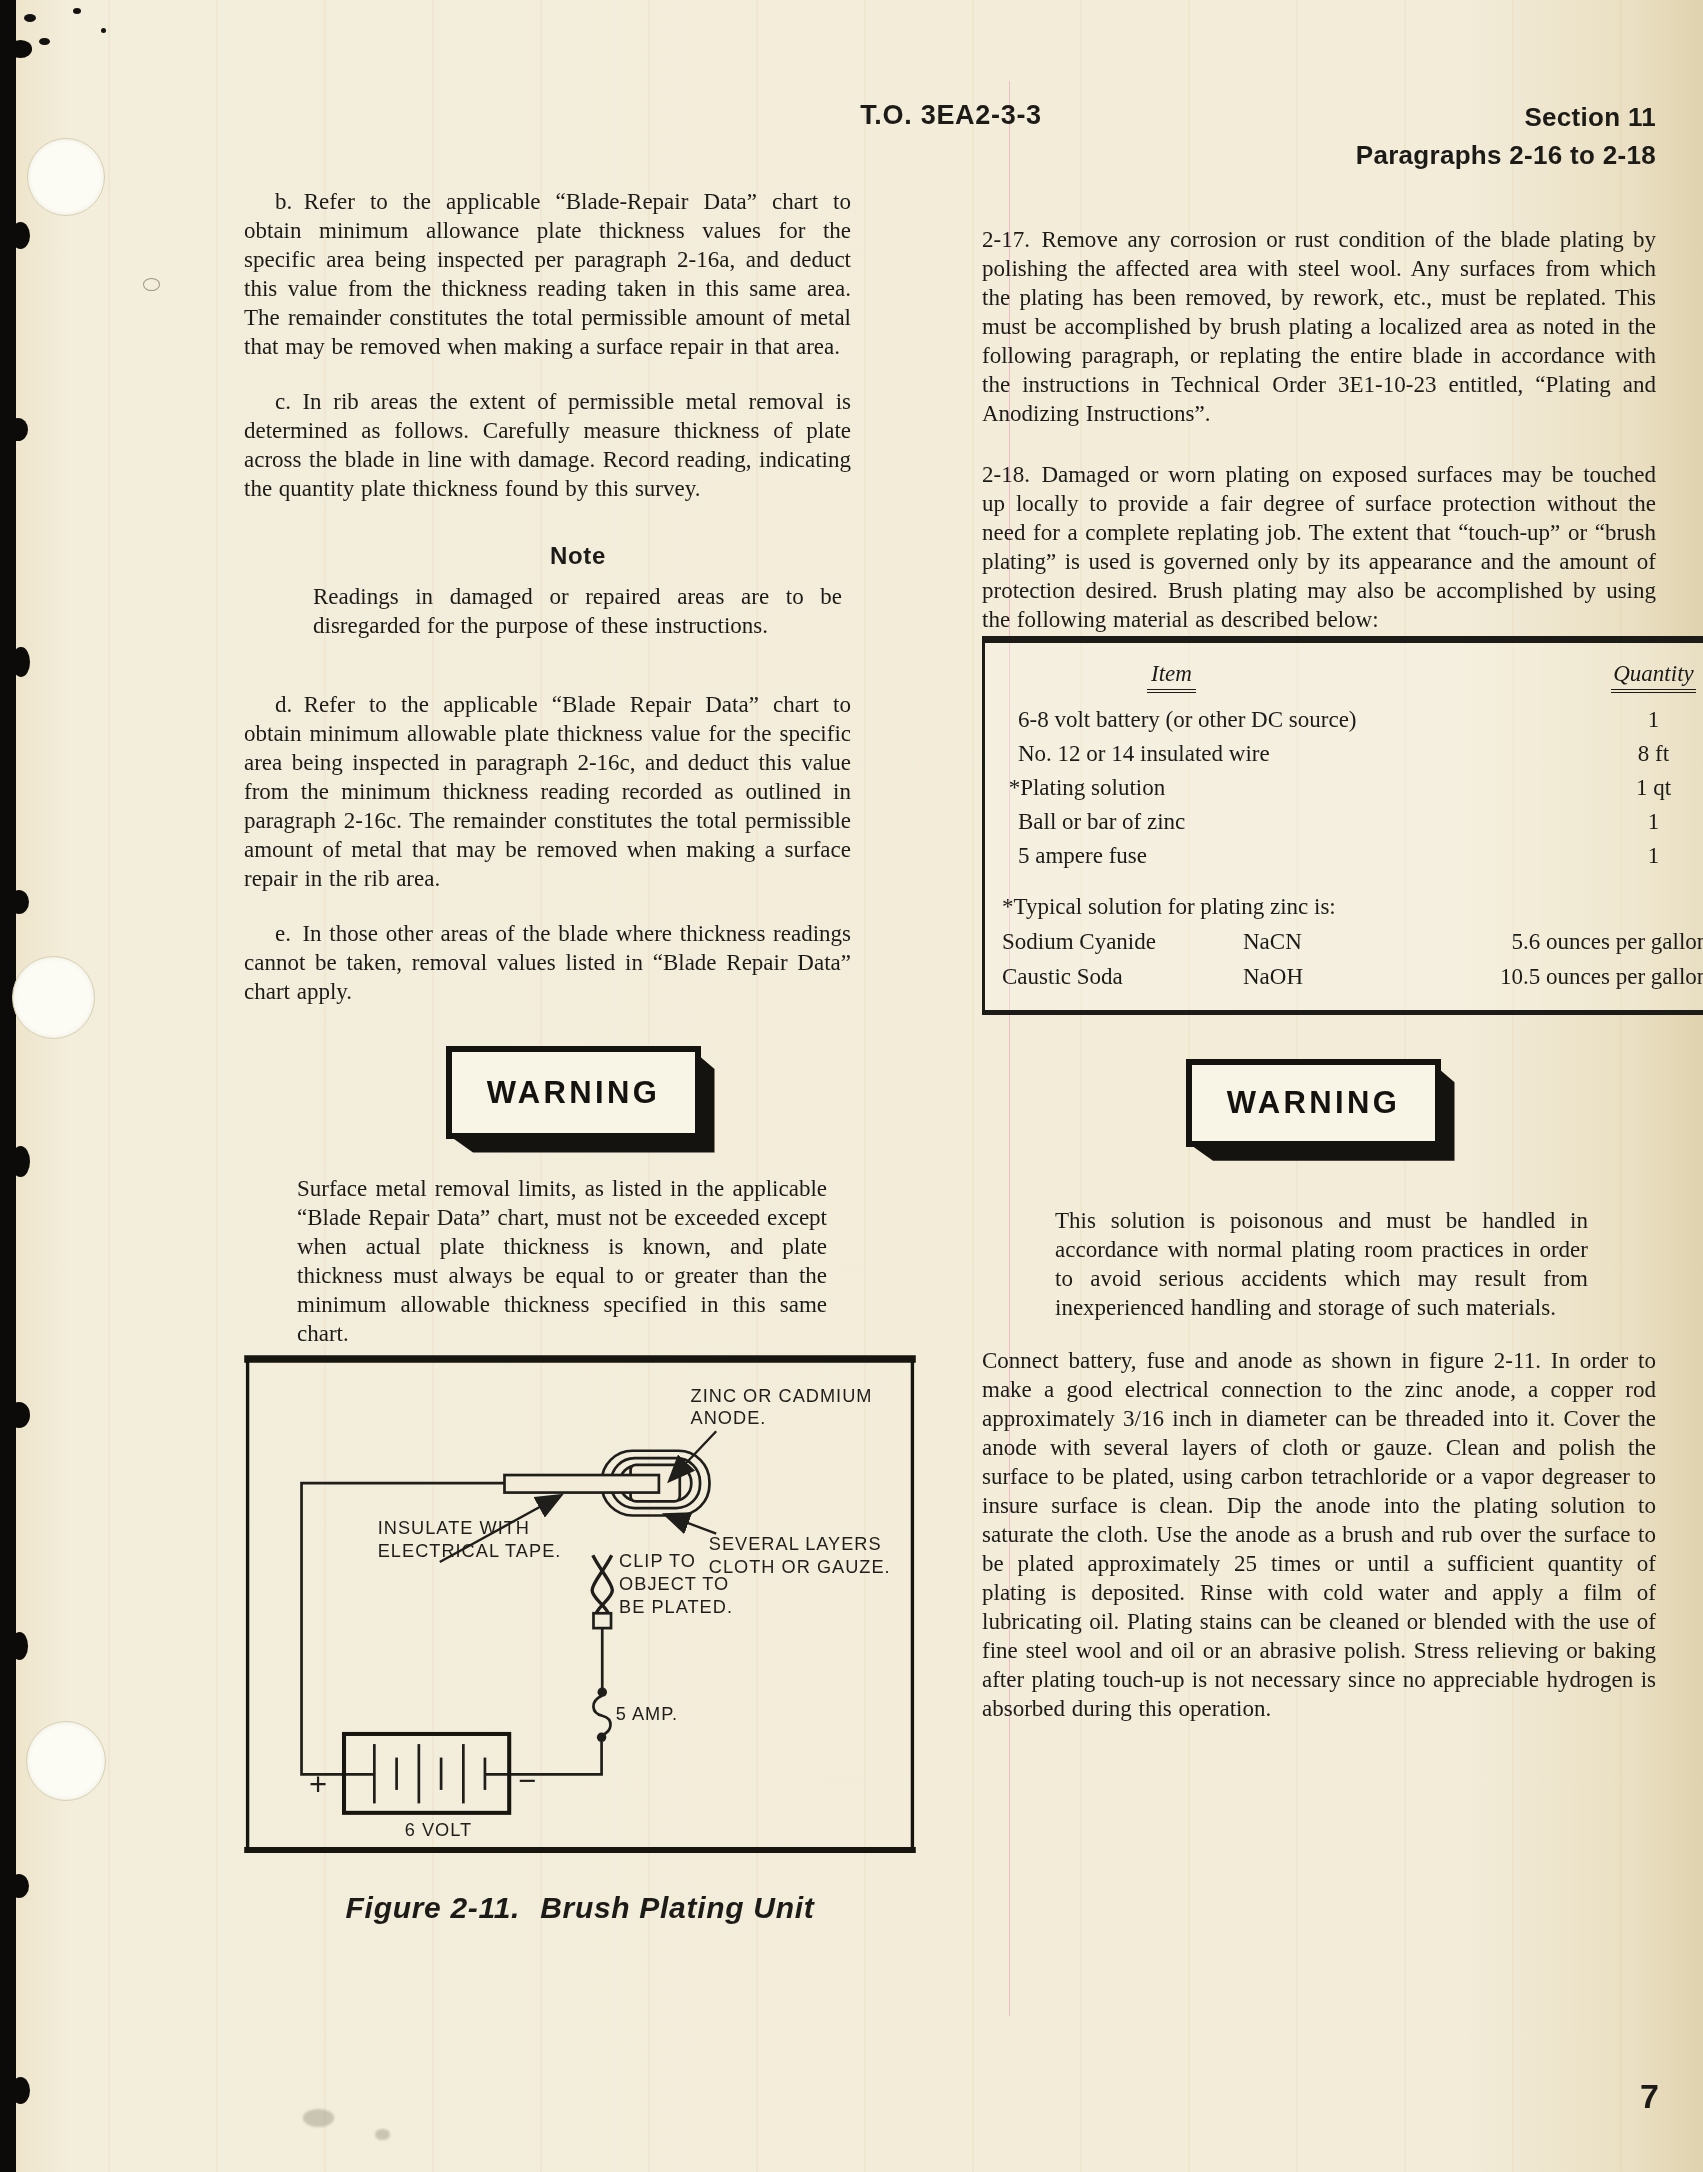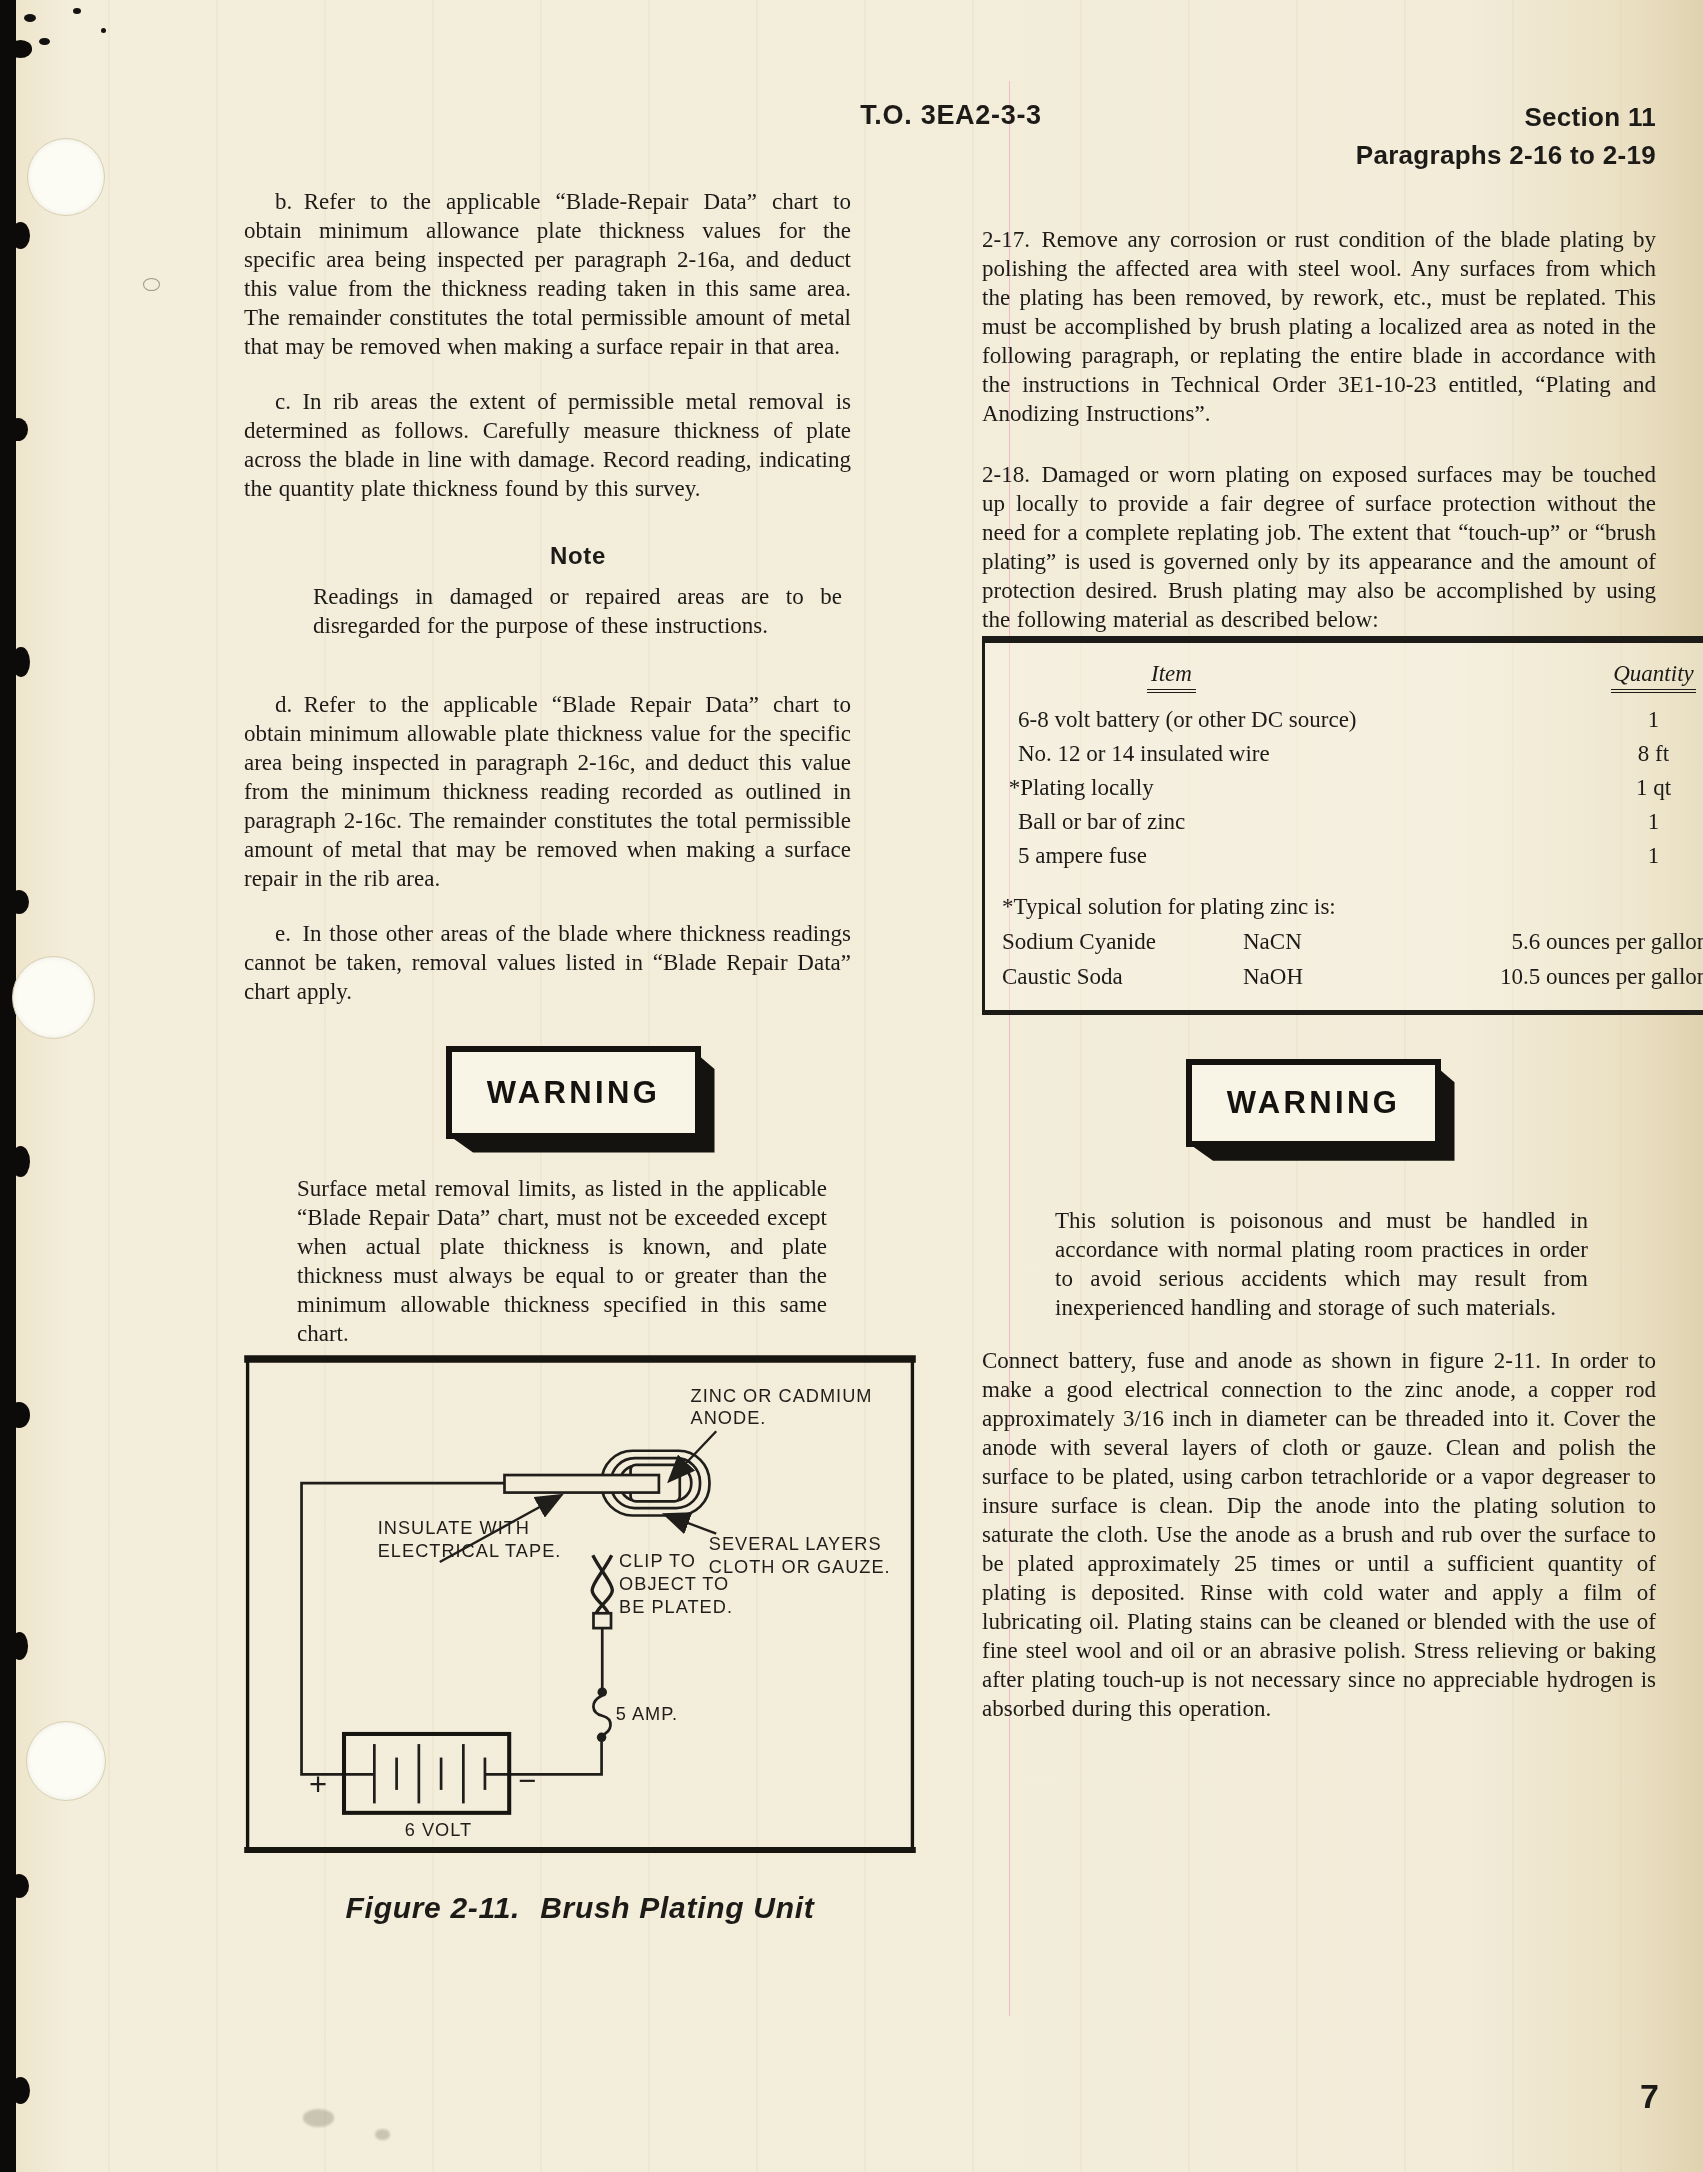--- a/index.html
+++ b/index.html
@@ -97,21 +97,21 @@
   <div class="smudge" style="left:303px;top:2109px;width:31px;height:17.5px;"></div>
   <div class="smudge" style="left:375px;top:2129px;width:15px;height:10.8px;"></div>
   <div class="scan-line"></div>
   <div class="punch-hole hole-1"></div>
   <div class="punch-hole hole-2"></div>
   <div class="punch-hole hole-3"></div>
 
   <div class="header-to sans">T.O.  3EA2-3-3</div>
   <div class="header-right sans">
     <div>Section 11</div>
-    <div>Paragraphs 2-16 to 2-19</div>
+    <div>Paragraphs 2-16 to 2-18</div>
   </div>
 
   <div class="col col-left">
     <p id="para-b" class="body-text indent">b. Refer to the applicable “Blade-Repair Data” chart to obtain minimum allowance plate thickness values for the specific area being inspected per paragraph 2-16a, and deduct this value from the thickness reading taken in this same area.  The remainder constitutes the total permissible amount of metal that may be removed when making a surface repair in that area.</p>
     <p id="para-c" class="body-text indent">c. In rib areas the extent of permissible metal removal is determined as follows.  Carefully measure thickness of plate across the blade in line with damage. Record reading, indicating the quantity plate thickness found by this survey.</p>
     <div class="note-head sans">Note</div>
     <p class="note-body body-text">Readings in damaged or repaired areas are to be disregarded for the purpose of these instructions.</p>
     <p id="para-d" class="body-text indent">d. Refer to the applicable “Blade Repair Data” chart to obtain minimum allowable plate thickness value for the specific area being inspected in paragraph 2-16c, and deduct this value from the minimum thickness reading recorded as outlined in paragraph 2-16c.  The remainder constitutes the total permissible amount of metal that may be removed when making a surface repair in the rib area.</p>
     <p id="para-e" class="body-text indent">e. In those other areas of the blade where thickness readings cannot be taken, removal values listed in “Blade Repair Data” chart apply.</p>
 
@@ -216,21 +216,21 @@
             <span class="cell-qty">1</span>
           </div>
 
 
           <div class="mat-row">
             <span class="cell-item">No. 12 or 14 insulated wire</span>
             <span class="cell-qty">8 ft</span>
           </div>
 
           <div class="mat-row">
-            <span class="cell-item hang">*Plating locally</span>
+            <span class="cell-item hang">*Plating solution</span>
             <span class="cell-qty">1 qt</span>
           </div>
 
           <div class="mat-row">
             <span class="cell-item">Ball or bar of zinc</span>
             <span class="cell-qty">1</span>
           </div>
 
           <div class="mat-row">
             <span class="cell-item">5 ampere fuse</span>

